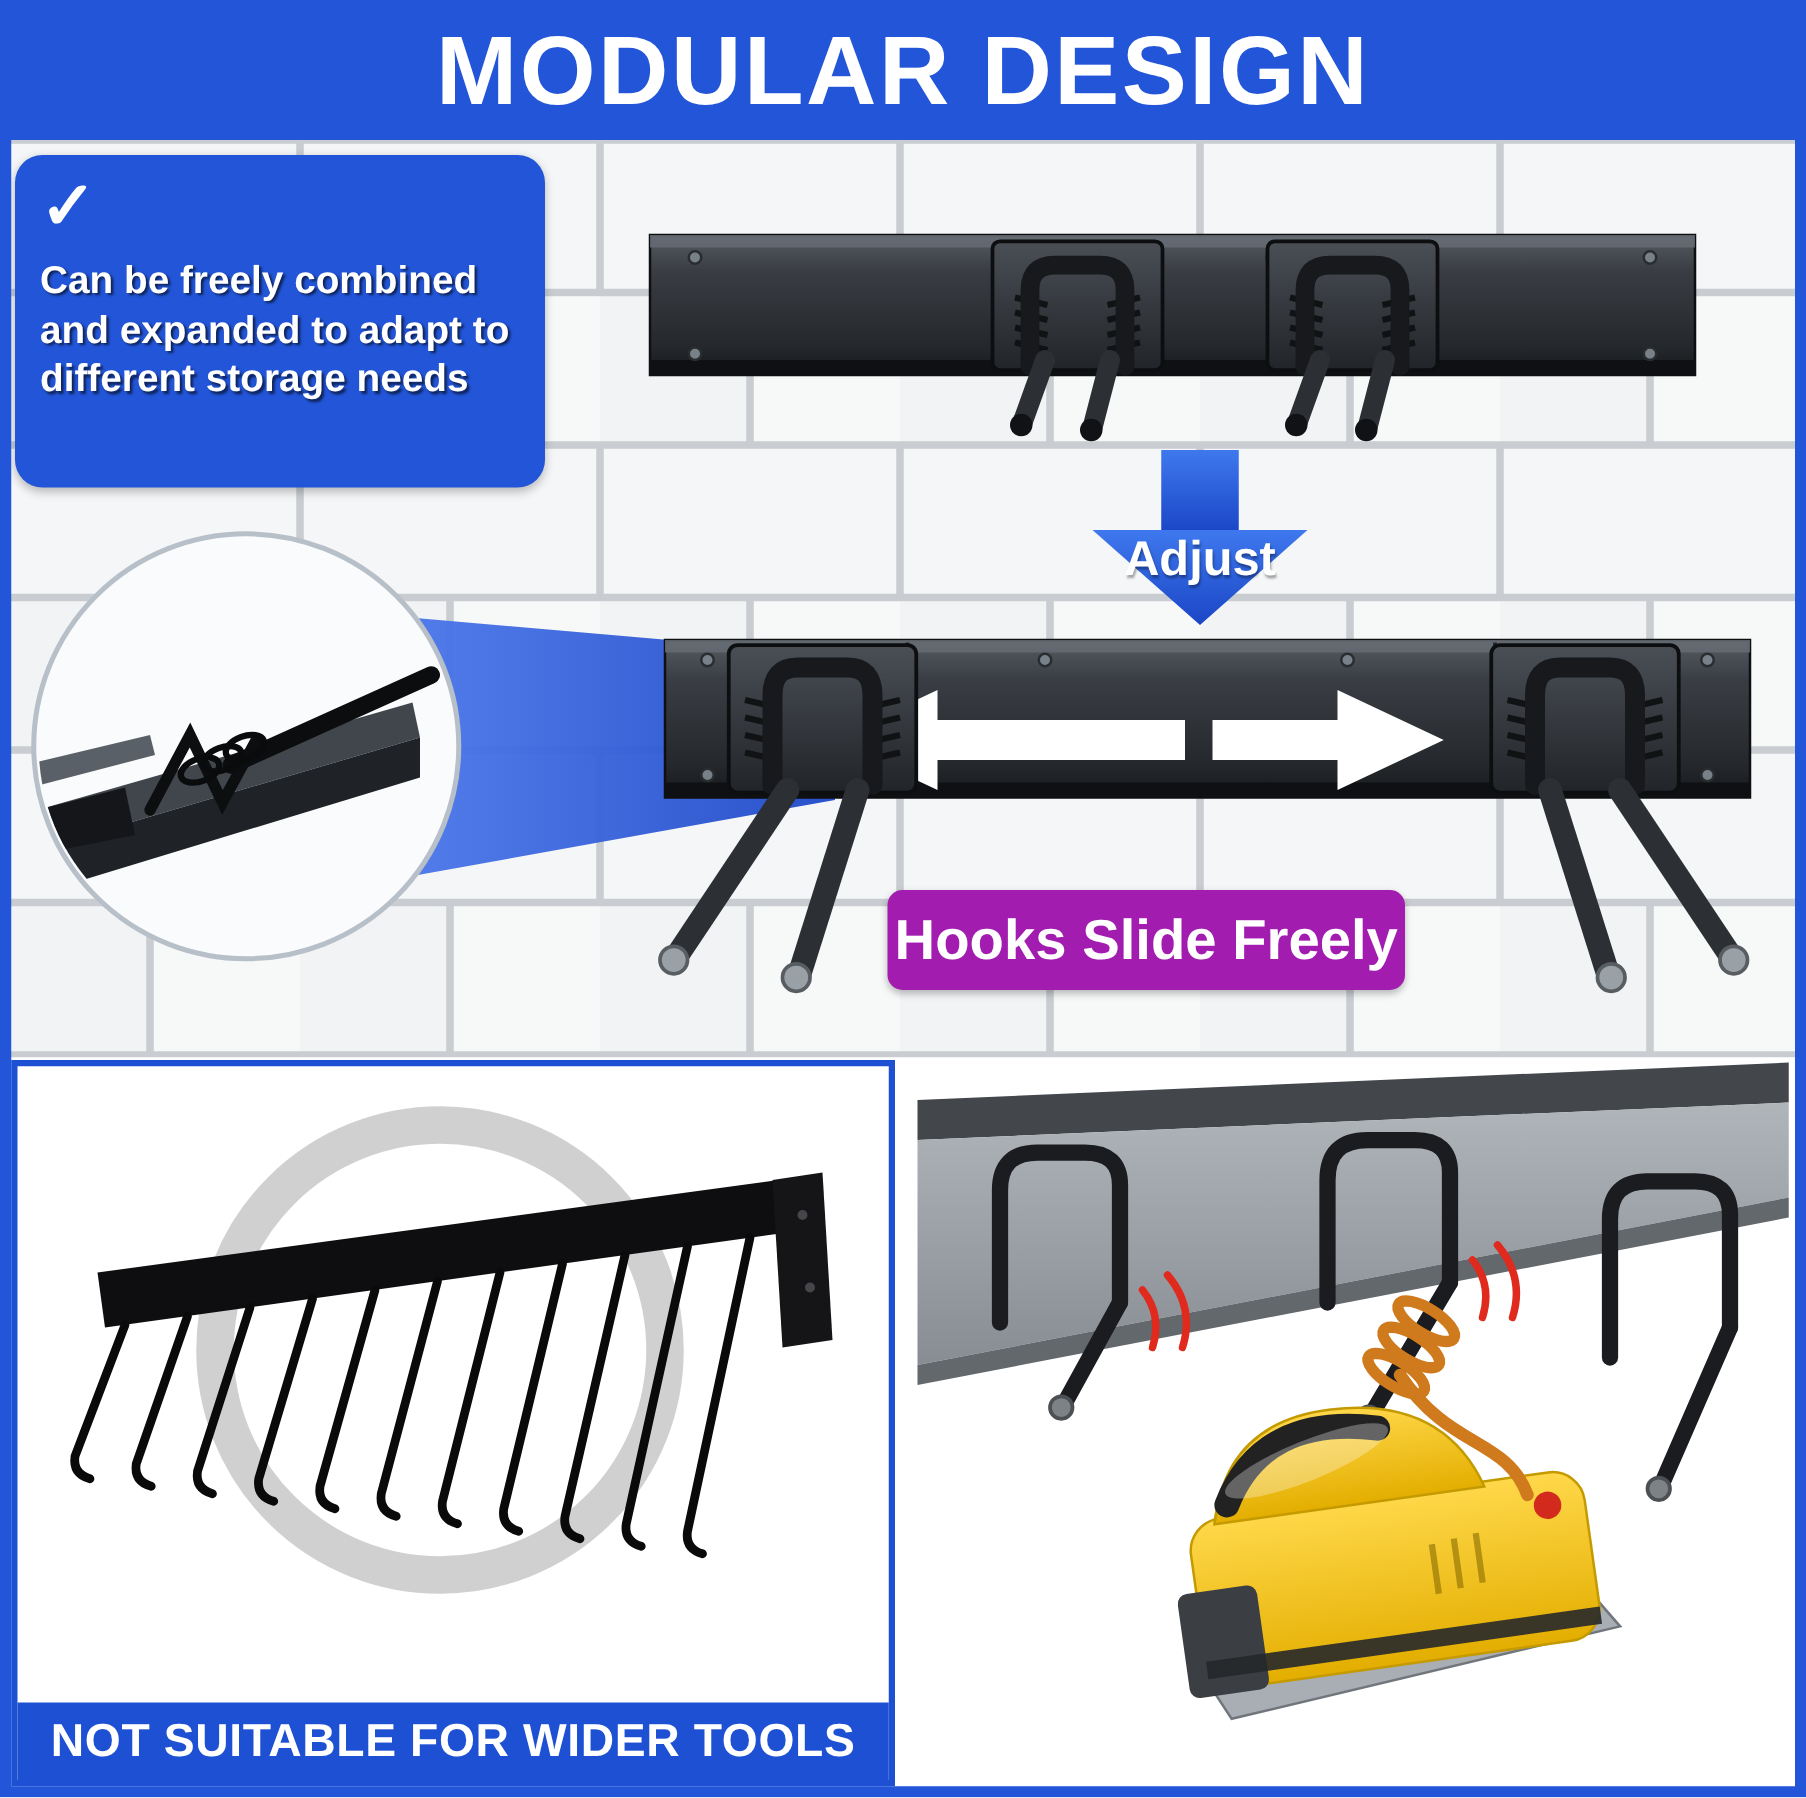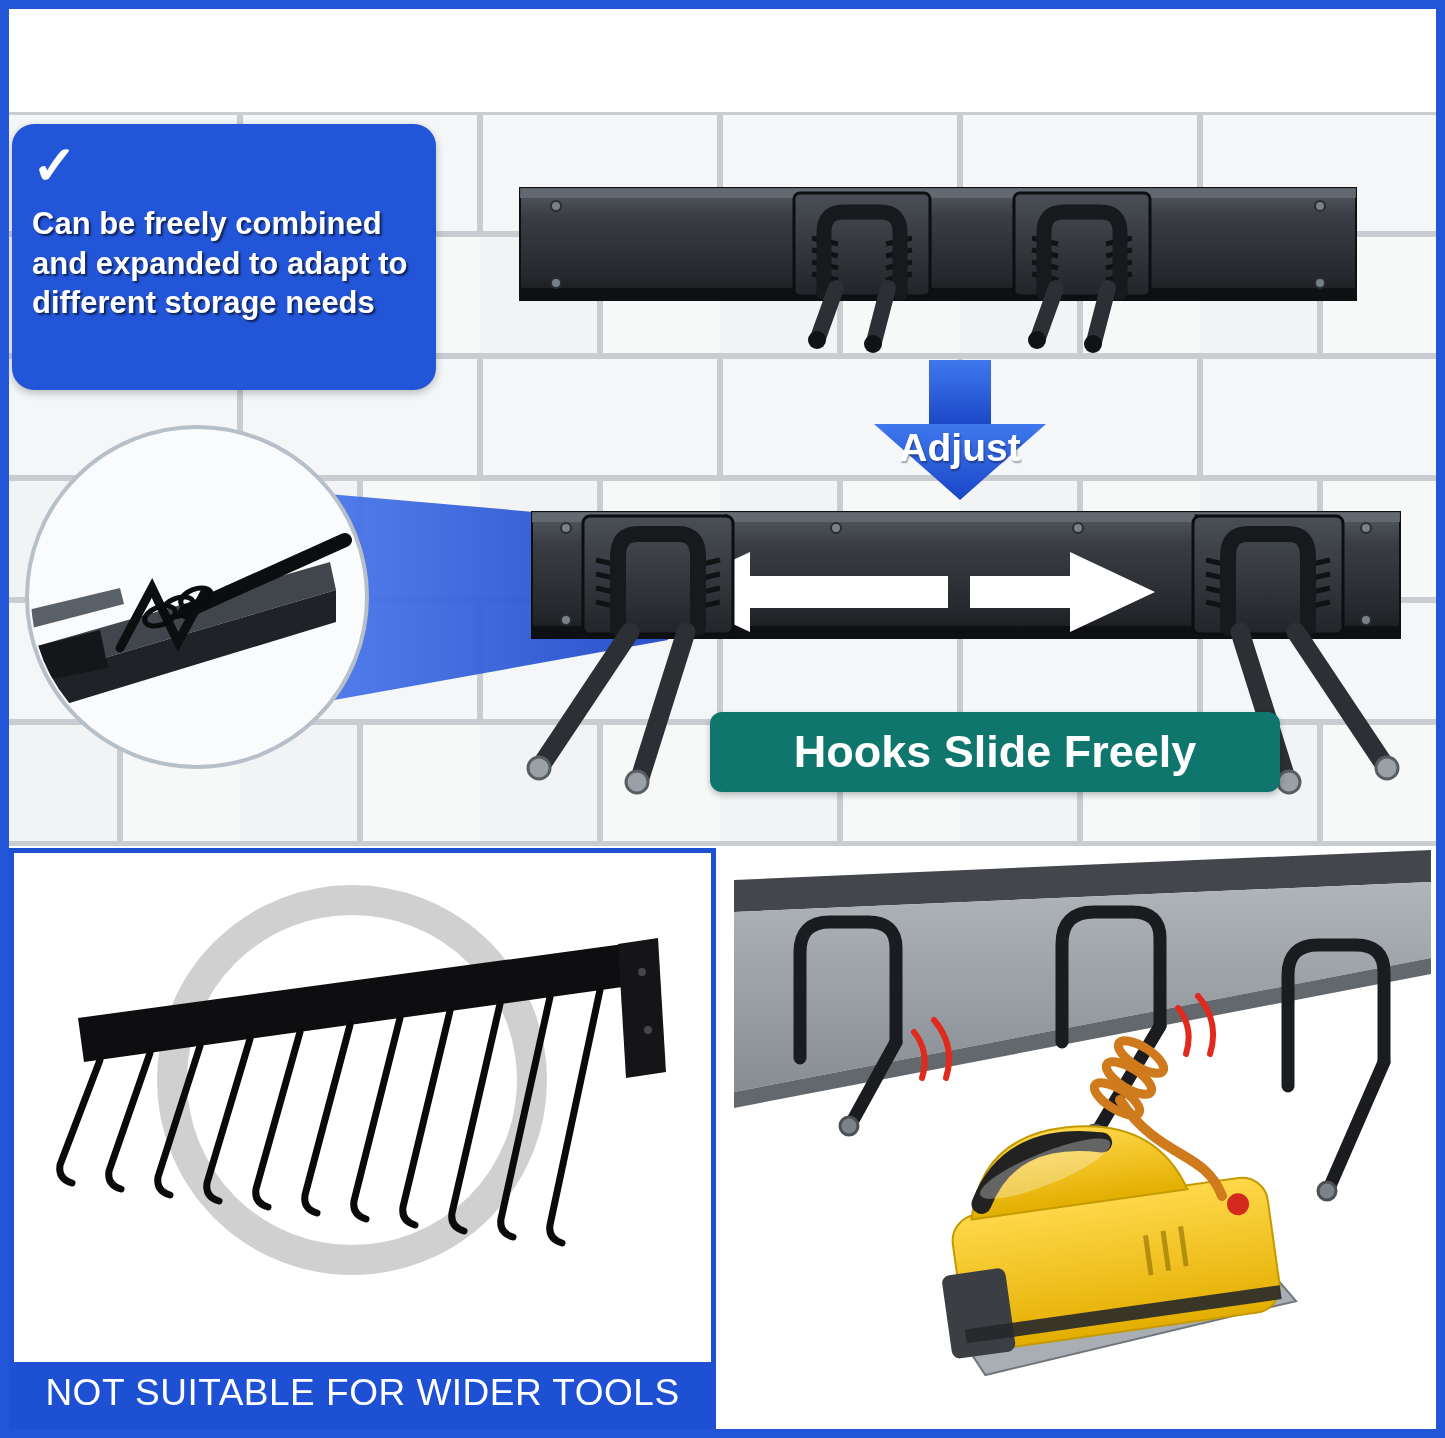--- a/index.html
+++ b/index.html
@@ -19,39 +19,42 @@
               box-shadow:0 3px 8px rgba(0,0,0,.25); }
   .ours-title { display:flex; align-items:center; gap:18px; font-weight:800; }
   .check { font-size:54px; line-height:1; }
   .ours-name { font-size:66px; line-height:1.05; }
   .ours-desc { margin-top:12px; font-size:31px; font-weight:700; line-height:1.28;
                text-shadow:2px 2px 2px rgba(0,0,0,.6); }
 
   .adjust-label { left:880px; top:426px; width:160px; text-align:center; font-size:39px;
                   font-weight:700; color:#ffffff; z-index:10; text-shadow:1px 2px 2px rgba(0,0,0,.35); }
 
-  .slide-box { left:710px; top:712px; width:570px; height:80px; background:#0f766e; border-radius:12px;
+  .slide-box { left:710px; top:712px; width:414px; height:80px; background:#a21caf; border-radius:12px;
                display:flex; align-items:center; justify-content:center; color:#fff; font-size:45px;
                font-weight:800; z-index:10; box-shadow:0 3px 6px rgba(0,0,0,.25); }
 
   .panel { position:absolute; top:848px; height:581px; background:#ffffff;
            border:5px solid #1e50d3; z-index:1; }
   .panel-left { left:9px; width:707px; }
   .panel-right { left:729px; width:707px; }
   .caption { position:absolute; left:0; right:0; bottom:0; height:62px; background:#1e50d3;
              display:flex; align-items:center; justify-content:center; color:#ffffff;
-             font-size:37px; font-weight:400; letter-spacing:.5px; }
+             font-size:37px; font-weight:700; letter-spacing:.5px; }
 
   .overlay { left:0; top:0; z-index:5; pointer-events:none; }
 </style>
 </head>
 <body>
 
 <div class="page">
 
+  <div class="abs header">
+    <div class="header-title">MODULAR DESIGN</div>
+  </div>
 
   <svg class="abs brick" width="1445" height="734" viewBox="0 0 1445 734">
     <defs>
       <pattern id="brickP" width="240" height="244" patternUnits="userSpaceOnUse">
         <rect width="240" height="244" fill="#c9cdd1"></rect>
         <rect x="3" y="3" width="234" height="116" fill="#f5f6f7"></rect>
         <rect x="-117" y="125" width="234" height="116" fill="#f2f3f4"></rect>
         <rect x="123" y="125" width="234" height="116" fill="#f7f8f8"></rect>
       </pattern>
     </defs>

